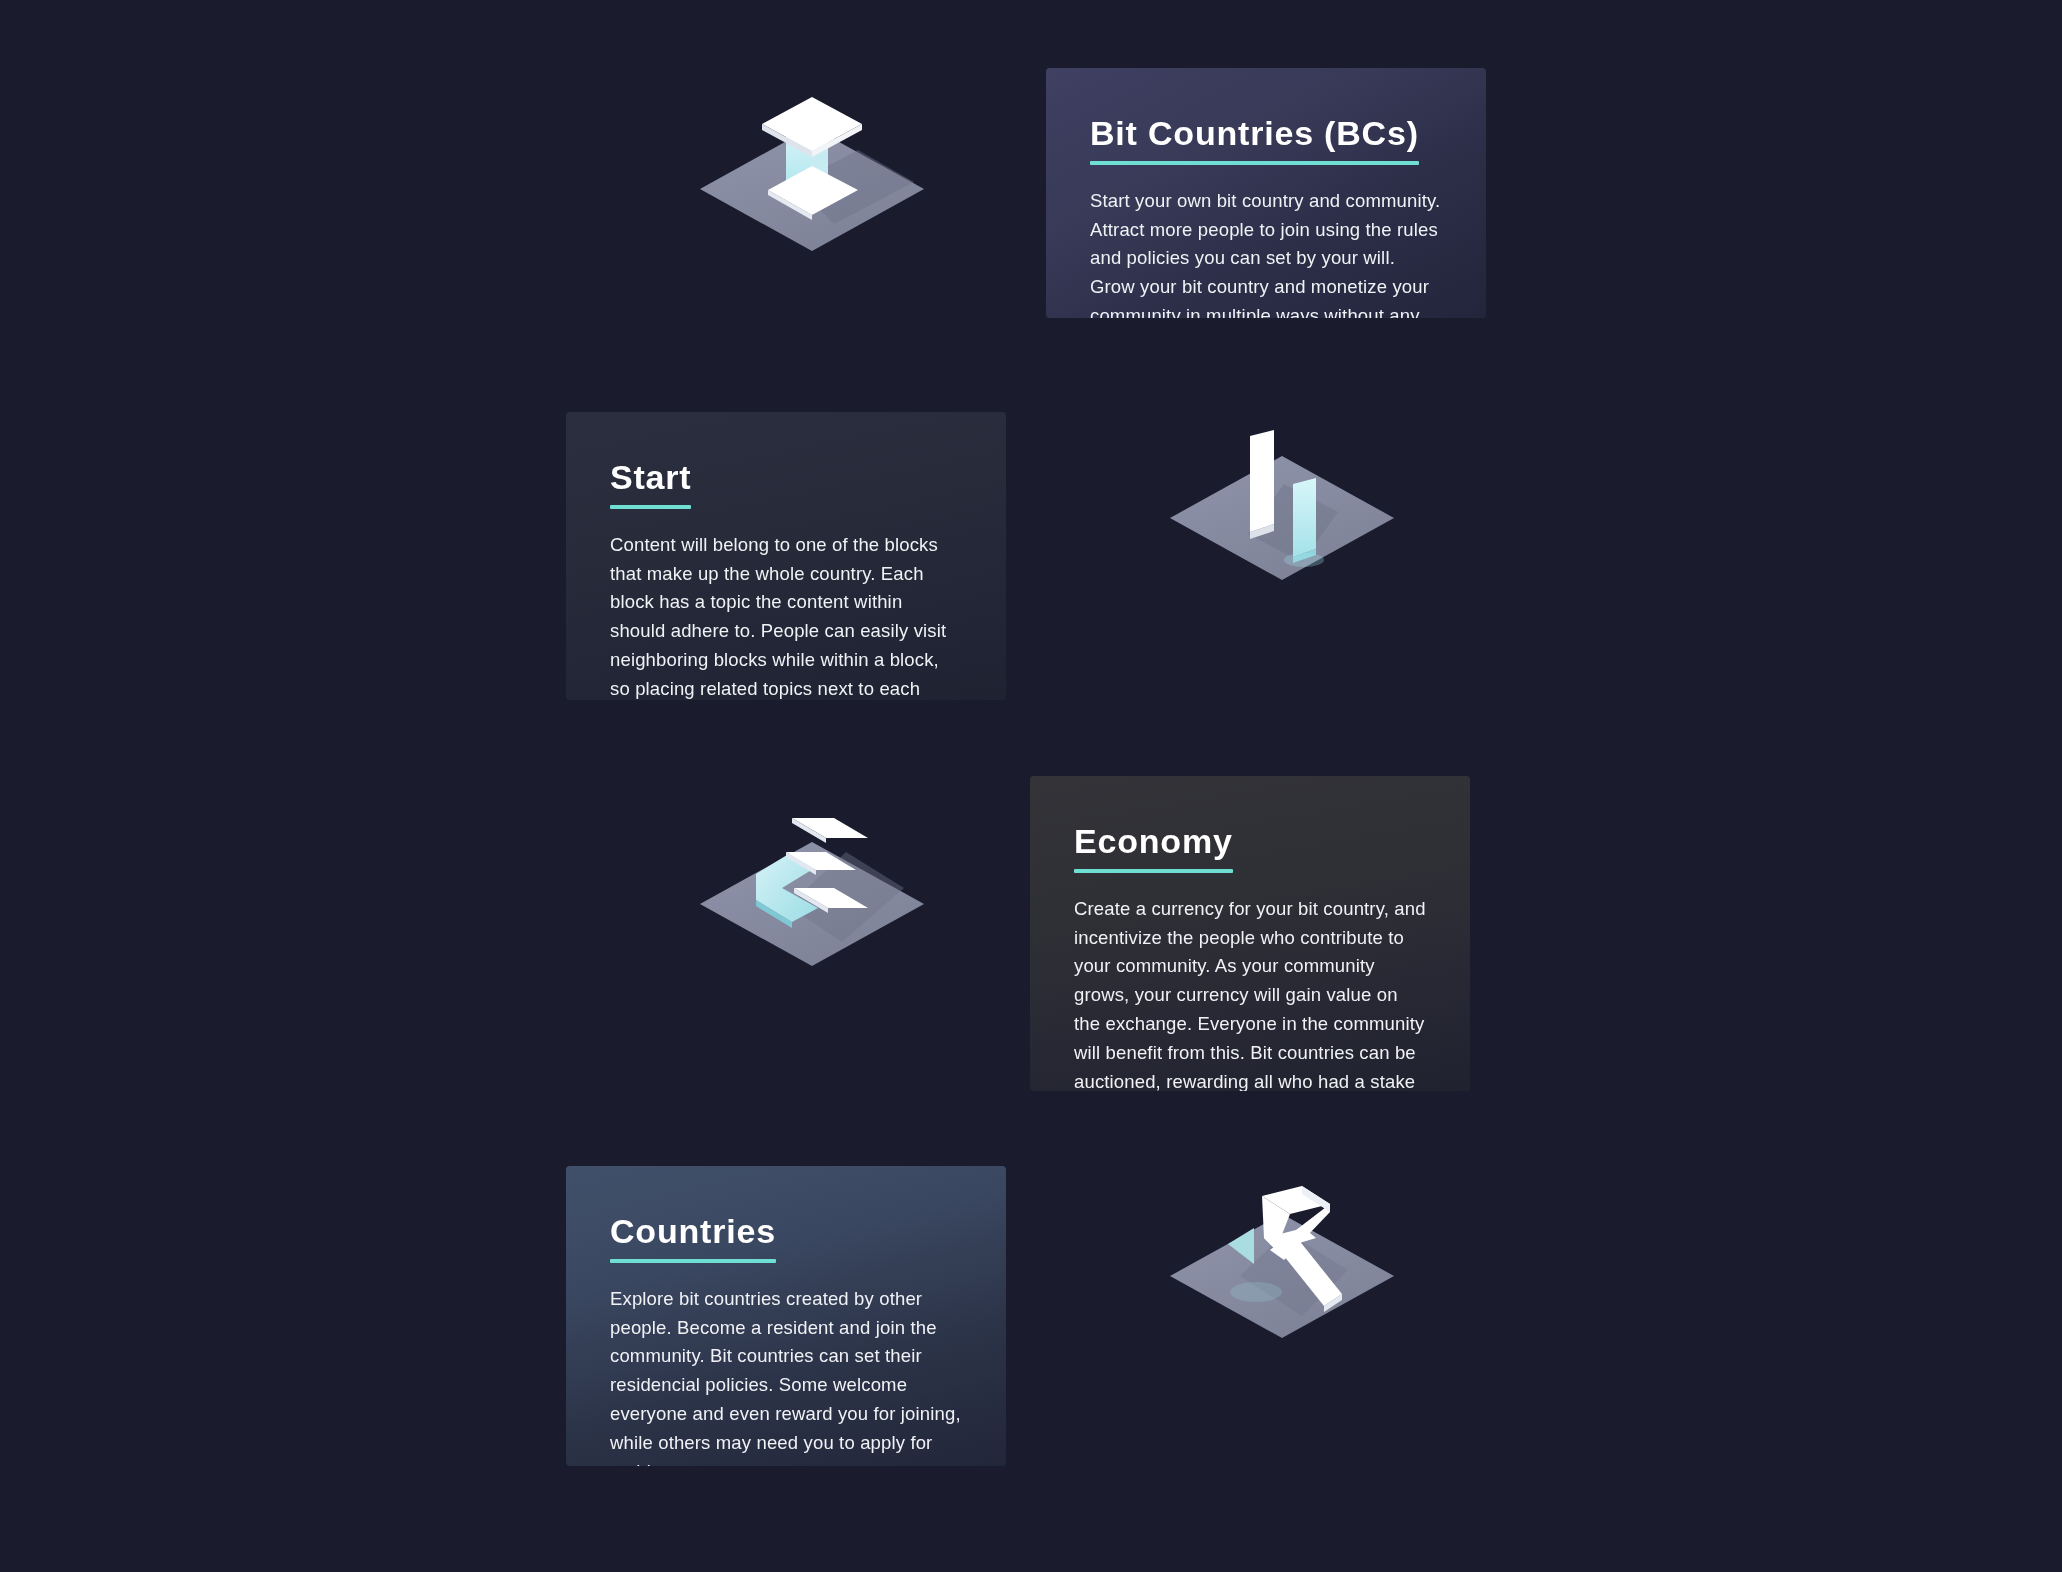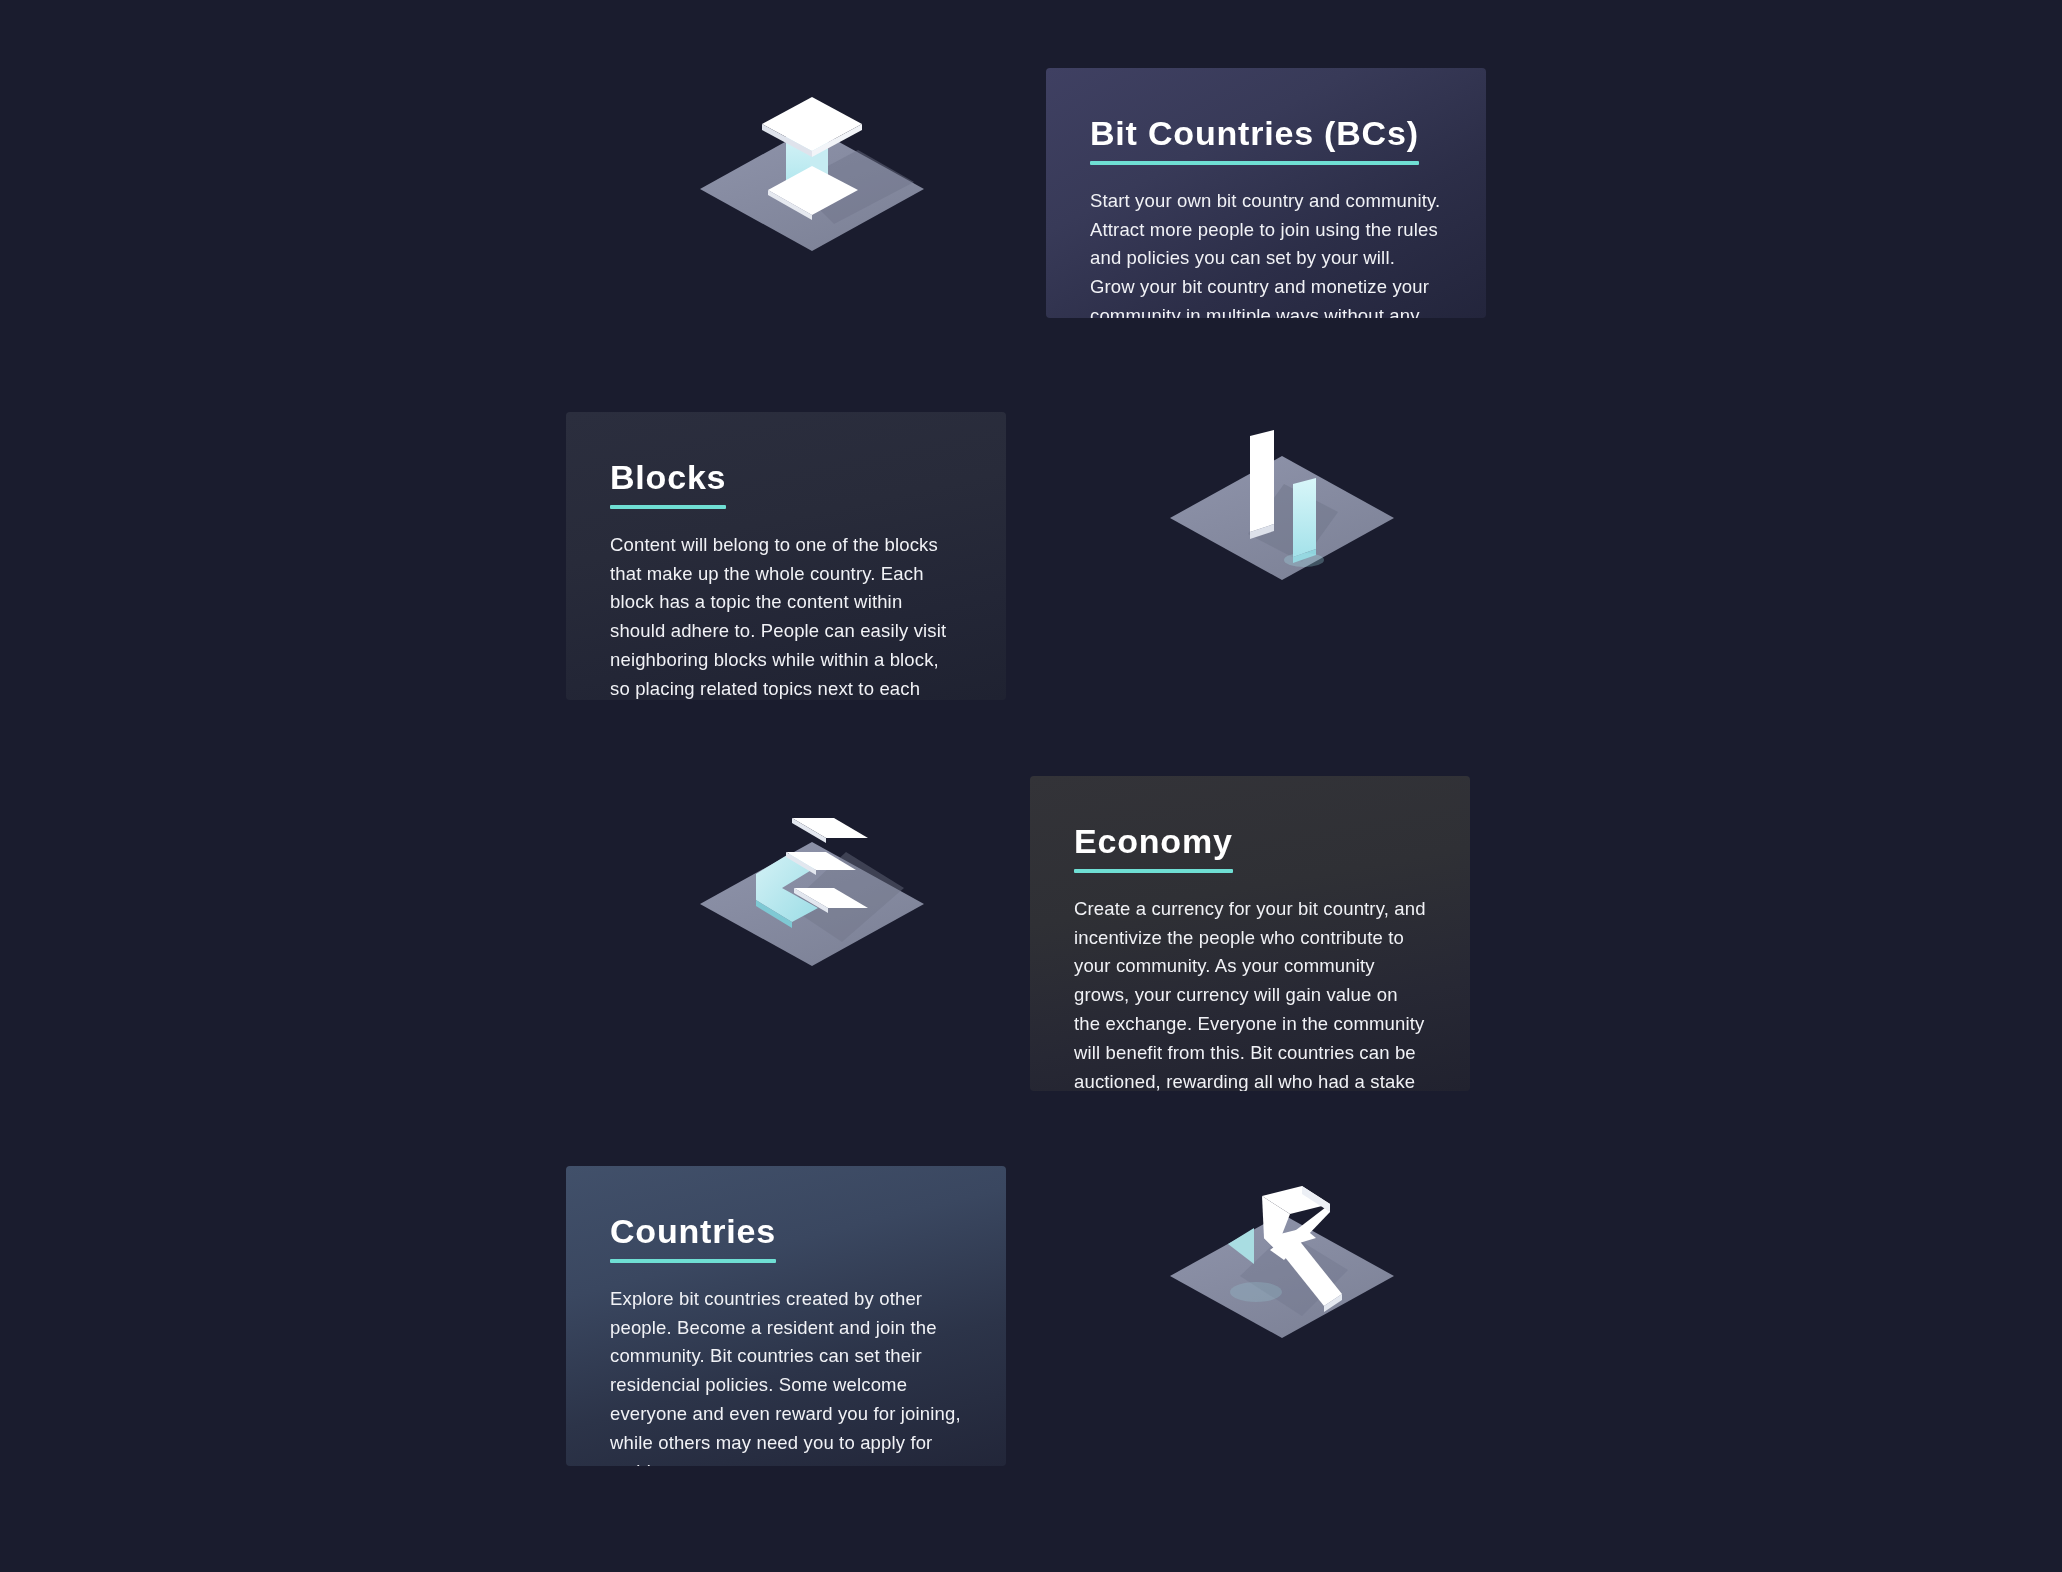--- a/index.html
+++ b/index.html
@@ -121,21 +121,21 @@
   <div class="card" id="card-bc">
     <div style="display:inline-block;">
       <div class="card-title">Bit Countries (BCs)</div>
       <div class="title-rule"></div>
     </div>
     <p class="card-body">Start your own bit country and community. Attract more people to join using the rules and policies you can set by your will. Grow your bit country and monetize your community in multiple ways without any intermediaries.</p>
   </div>
 
   <div class="card" id="card-blocks">
     <div style="display:inline-block;">
-      <div class="card-title">Blocks</div>
+      <div class="card-title">Start</div>
       <div class="title-rule"></div>
     </div>
     <p class="card-body">Content will belong to one of the blocks that make up the whole country. Each block has a topic the content within should adhere to. People can easily visit neighboring blocks while within a block, so placing related topics next to each other is favourable.</p>
   </div>
 
   <div class="icon-wrap" id="icon-blocks">
     <svg viewBox="0 0 260 200" xmlns="http://www.w3.org/2000/svg">
       <defs>
         <linearGradient id="plat2" x1="0" y1="0" x2="0.6" y2="1">
           <stop offset="0%" stop-color="#8f94ab"></stop>

